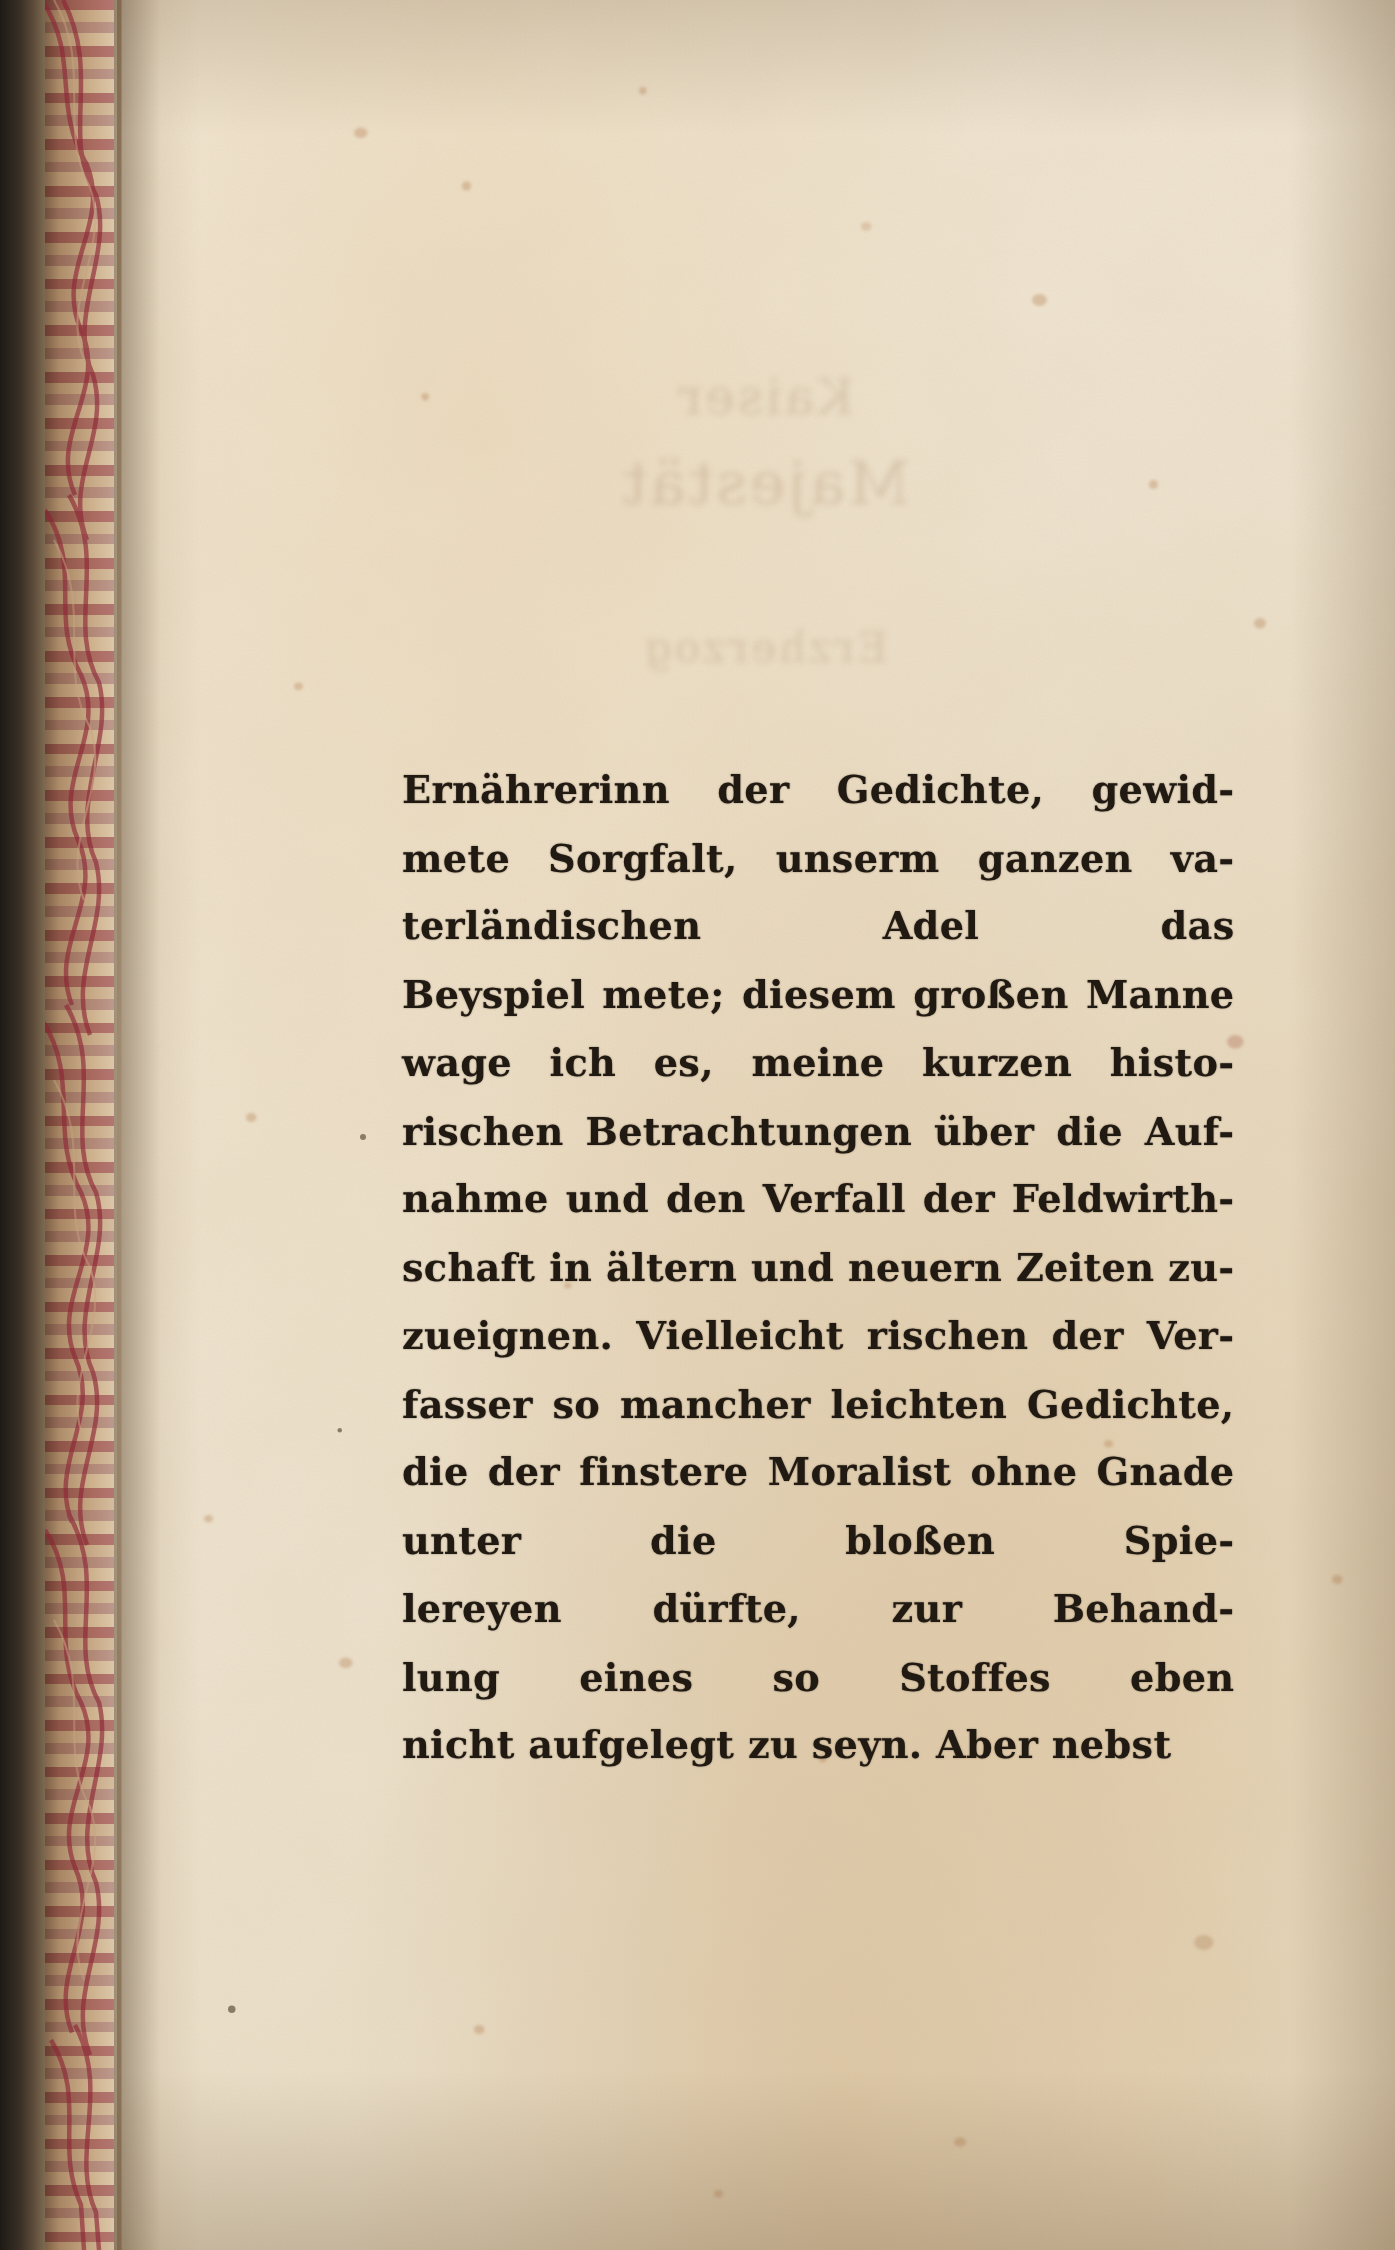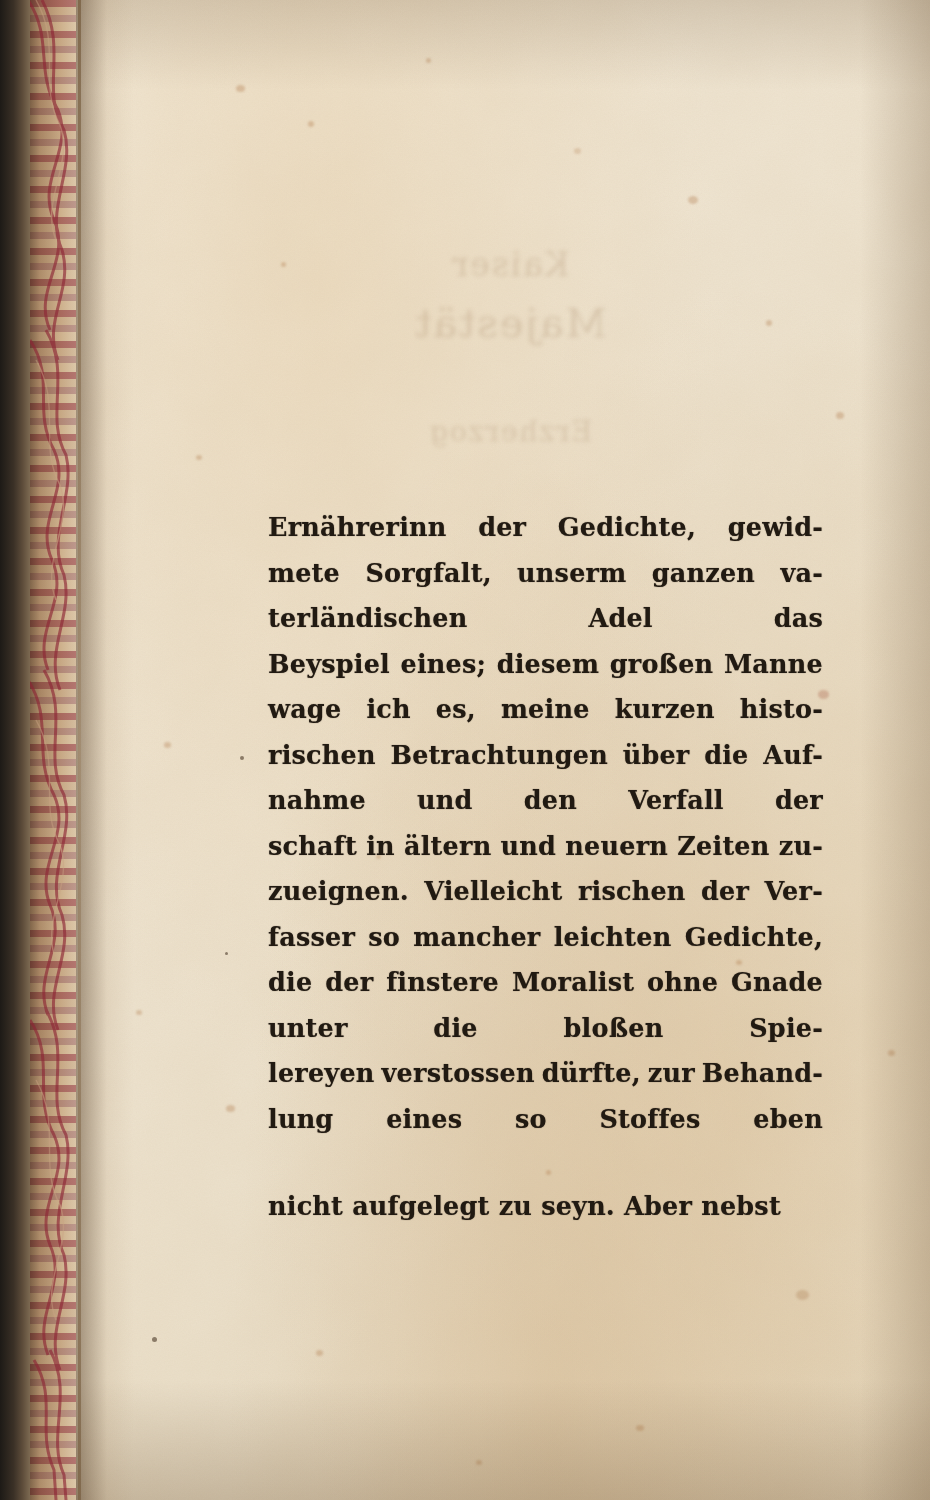--- a/index.html
+++ b/index.html
@@ -144,21 +144,21 @@
     font-size: 25.5px;
     line-height: 45.5px;
     color: #211a12;
     white-space: nowrap;
     display: flex;
     justify-content: space-between;
     letter-spacing: .2px;
     text-shadow: 0 0 1.1px rgba(40,28,16,.55);
     font-weight: 600;
   }
-  .line.last { display: block; margin-top: 42px; }
+  .line.last { display: block; }
   .line span { display: inline-block; }
   .line .w { white-space: pre; }
 
   .ink-speck {
     position: absolute;
     background: rgba(60,42,26,.55);
     border-radius: 50%;
     z-index: 4;
   }
 </style>
@@ -231,21 +231,21 @@
         <span class="w">ganzen</span>
         <span class="w">va-</span>
       </div>
     <div class="line">
         <span class="w">terländischen</span>
         <span class="w">Adel</span>
         <span class="w">das</span>
       </div>
     <div class="line">
         <span class="w">Beyspiel</span>
-        <span class="w">eines;</span>
+        <span class="w">mete;</span>
         <span class="w">diesem</span>
         <span class="w">großen</span>
         <span class="w">Manne</span>
       </div>
     <div class="line">
         <span class="w">wage</span>
         <span class="w">ich</span>
         <span class="w">es,</span>
         <span class="w">meine</span>
         <span class="w">kurzen</span>
@@ -257,20 +257,21 @@
         <span class="w">über</span>
         <span class="w">die</span>
         <span class="w">Auf-</span>
       </div>
     <div class="line">
         <span class="w">nahme</span>
         <span class="w">und</span>
         <span class="w">den</span>
         <span class="w">Verfall</span>
         <span class="w">der</span>
+        <span class="w">Feldwirth-</span>
       </div>
     <div class="line">
         <span class="w">schaft</span>
         <span class="w">in</span>
         <span class="w">ältern</span>
         <span class="w">und</span>
         <span class="w">neuern</span>
         <span class="w">Zeiten</span>
         <span class="w">zu-</span>
       </div>
@@ -297,21 +298,20 @@
         <span class="w">Gnade</span>
       </div>
     <div class="line">
         <span class="w">unter</span>
         <span class="w">die</span>
         <span class="w">bloßen</span>
         <span class="w">Spie-</span>
       </div>
     <div class="line">
         <span class="w">lereyen</span>
-        <span class="w">verstossen</span>
         <span class="w">dürfte,</span>
         <span class="w">zur</span>
         <span class="w">Behand-</span>
       </div>
     <div class="line">
         <span class="w">lung</span>
         <span class="w">eines</span>
         <span class="w">so</span>
         <span class="w">Stoffes</span>
         <span class="w">eben</span>

